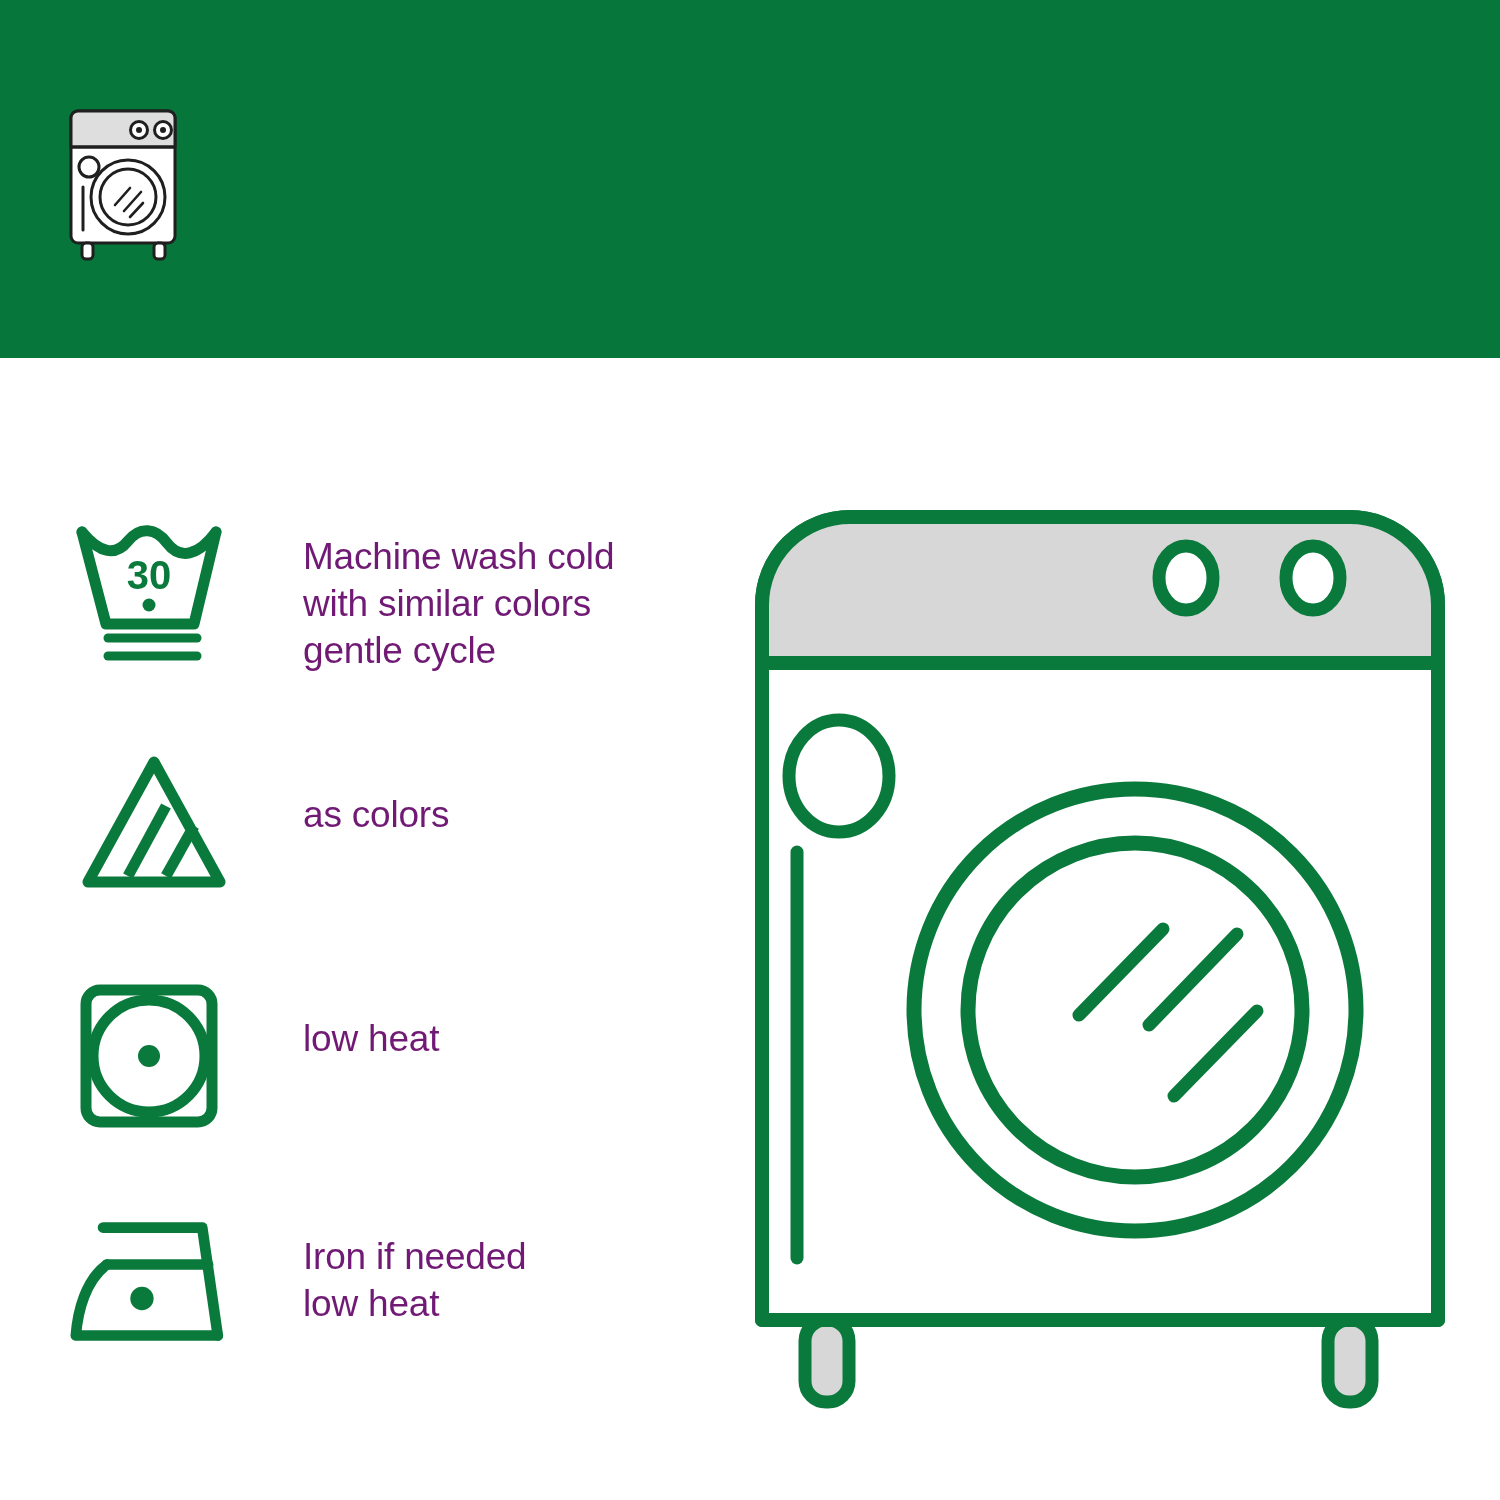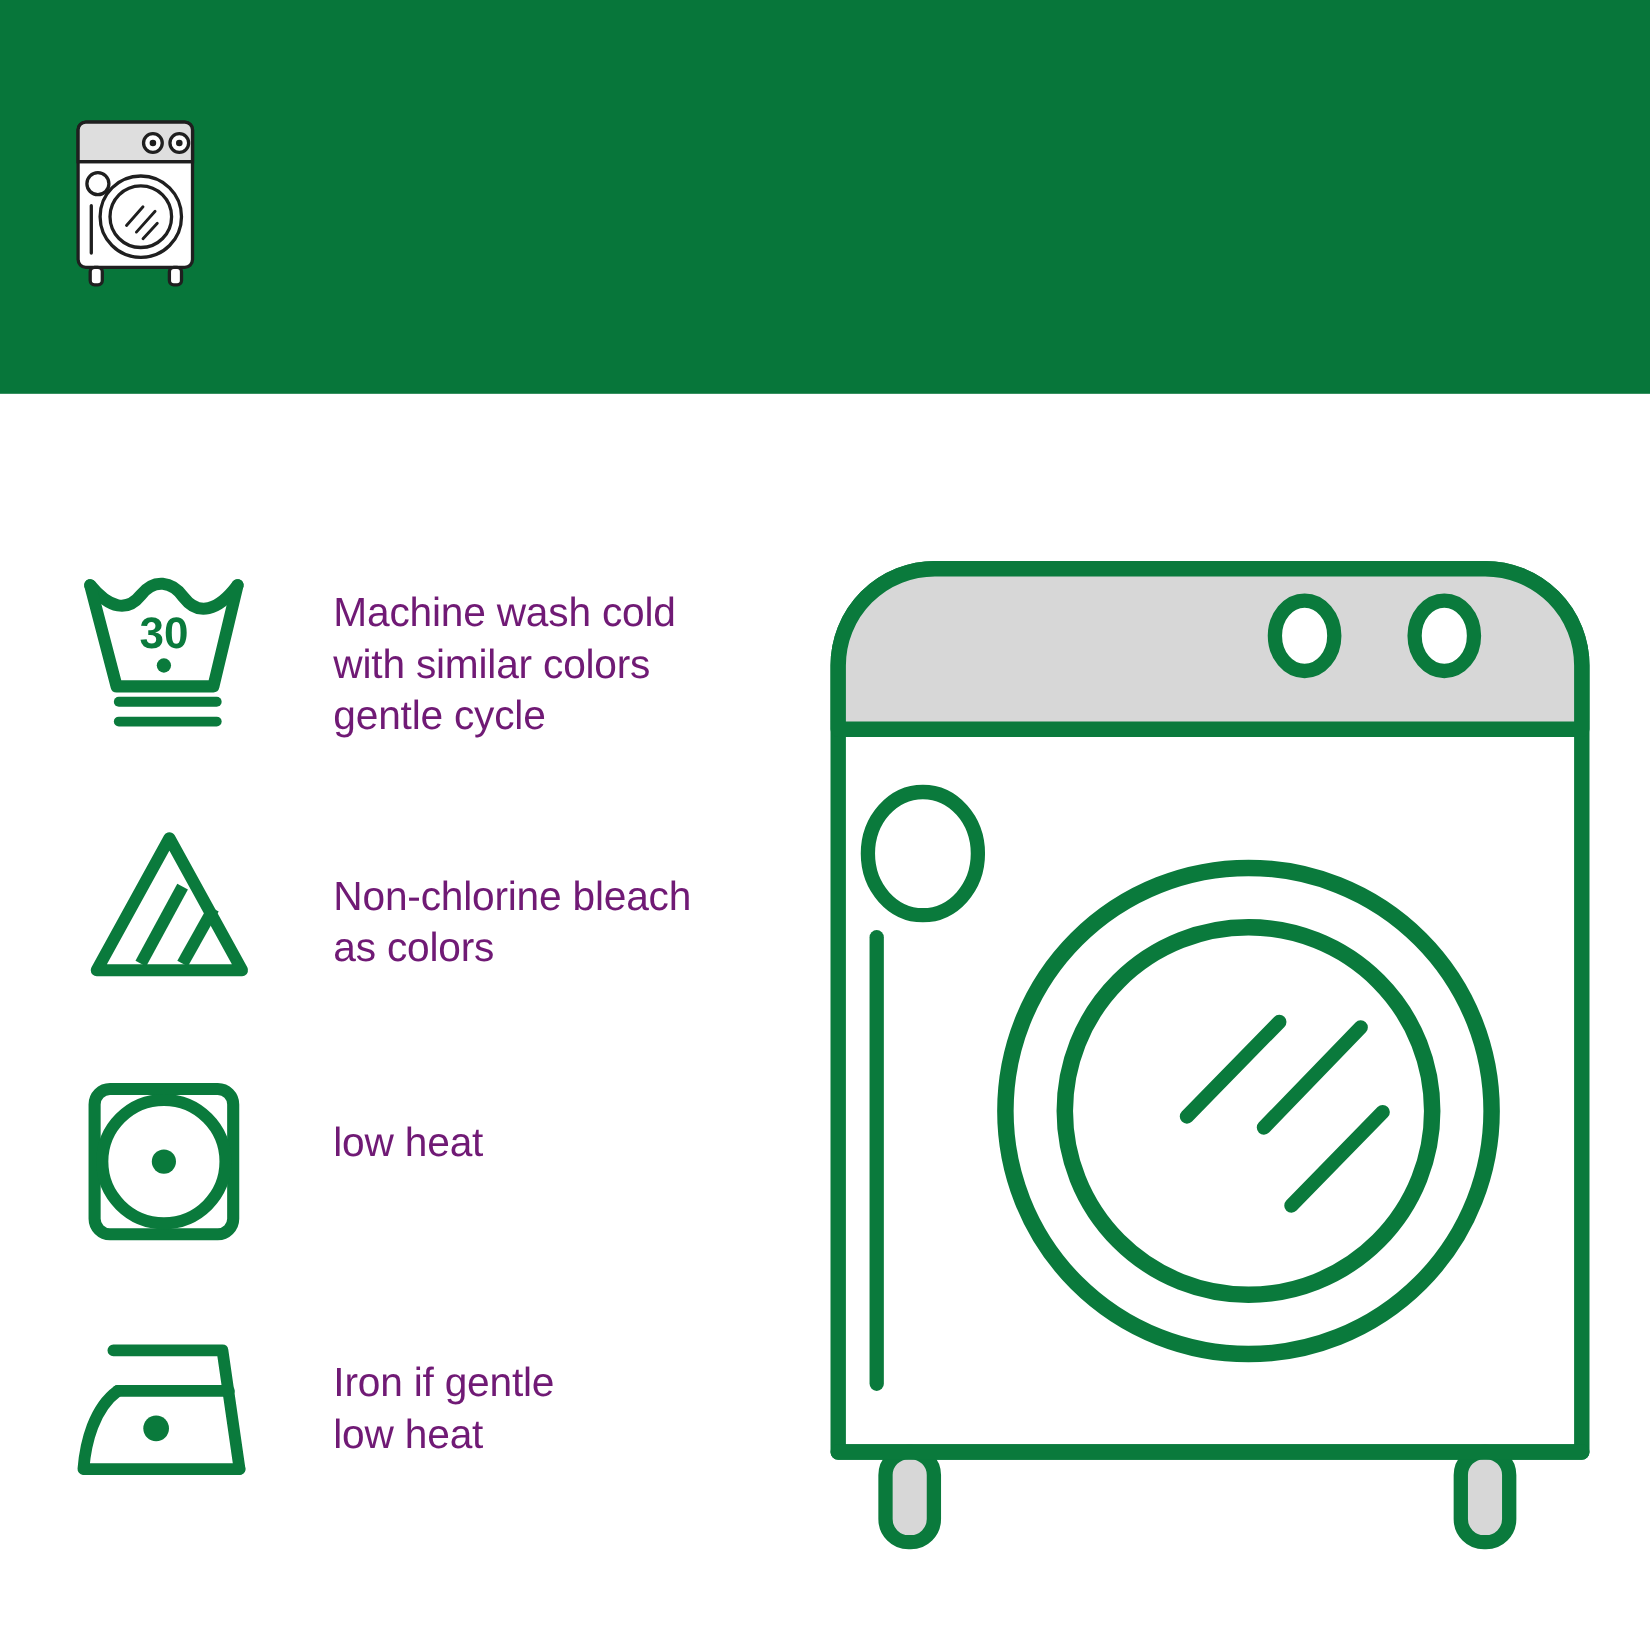--- a/index.html
+++ b/index.html
@@ -164,21 +164,20 @@
     <div class="care-symbol">
       <svg viewBox="0 0 170 150" width="170" height="150">
 
         <path d="M84 14 L150 134 L18 134 Z" fill="none" stroke="#0a7a3c" stroke-width="11" stroke-linejoin="round"></path>
 
         <line x1="58" y1="128" x2="96" y2="58" stroke="#0a7a3c" stroke-width="11" stroke-linecap="butt"></line>
         <line x1="96" y1="128" x2="124" y2="78" stroke="#0a7a3c" stroke-width="11" stroke-linecap="butt"></line>
       </svg>
     </div>
     <div class="care-text">
-      <div>Non-chlorine bleach</div>
       <div>as colors</div>
     </div>
   </div>
 
   <div class="care-row r3">
     <div class="care-symbol">
       <svg viewBox="0 0 170 150" width="170" height="150">
         <rect x="16" y="10" width="126" height="132" rx="14" ry="14" fill="none" stroke="#0a7a3c" stroke-width="11"></rect>
         <circle cx="79" cy="76" r="56" fill="none" stroke="#0a7a3c" stroke-width="11"></circle>
         <circle cx="79" cy="76" r="11" fill="#0a7a3c"></circle>
@@ -195,21 +194,21 @@
 
         <path d="M34 14 L136 14 L152 125" fill="none" stroke="#0a7a3c" stroke-width="11" stroke-linecap="round" stroke-linejoin="round"></path>
 
         <path d="M38 52 L142 52" fill="none" stroke="#0a7a3c" stroke-width="11" stroke-linecap="round"></path>
         <path d="M38 52 C16 68 8 100 6 125 L152 125" fill="none" stroke="#0a7a3c" stroke-width="11" stroke-linecap="round" stroke-linejoin="round"></path>
 
         <circle cx="74" cy="87" r="12" fill="#0a7a3c"></circle>
       </svg>
     </div>
     <div class="care-text">
-      <div>Iron if gentle</div>
+      <div>Iron if needed</div>
       <div>low heat</div>
     </div>
   </div>
 
 </div>
 
 <div class="machine-wrap">
   <svg viewBox="0 0 710 920" width="710" height="920">
 
     <path d="M17 105 a88 88 0 0 1 88 -88 h500 a88 88 0 0 1 88 88 v715 h-676 z" fill="#ffffff" stroke="#0a7a3c" stroke-width="14" stroke-linejoin="round"></path>

